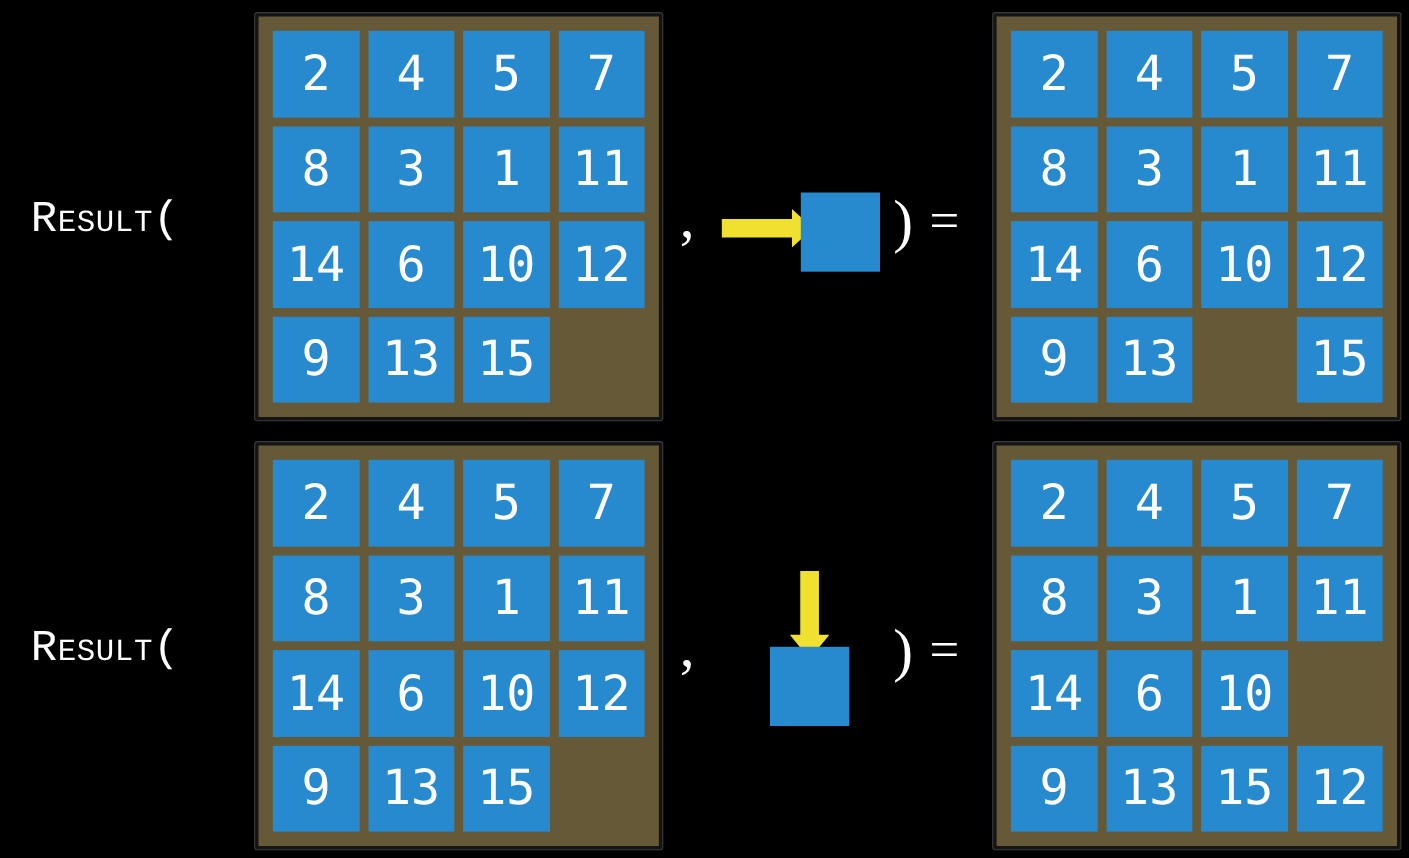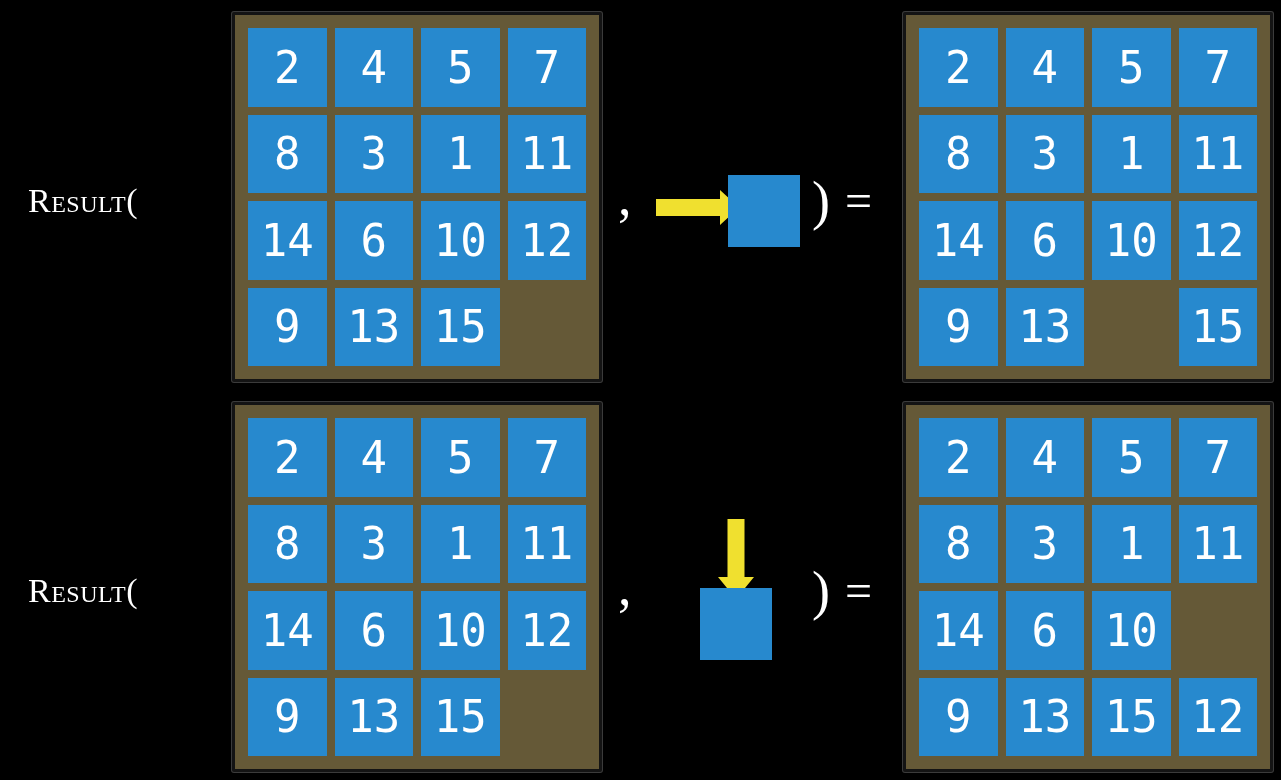--- a/index.html
+++ b/index.html
@@ -15,25 +15,26 @@
     overflow: hidden;
     font-family: "Liberation Serif", "DejaVu Serif", serif;
   }
 
   
   .result-label {
     position: absolute;
     left: 28px;
     height: 70px;
     line-height: 70px;
-    font-size: 34px;
+    font-size: 40px;
     font-variant: small-caps;
     letter-spacing: 0.5px;
     color: var(--label-text, #fff);
     white-space: nowrap;
+    font-family: Liberation Mono, monospace;
   }
   #label-1 { top: 166px; }
   #label-2 { top: 556px; }
 
   
   .sym {
     position: absolute;
     height: 70px;
     line-height: 70px;
     color: var(--label-text, #fff);

